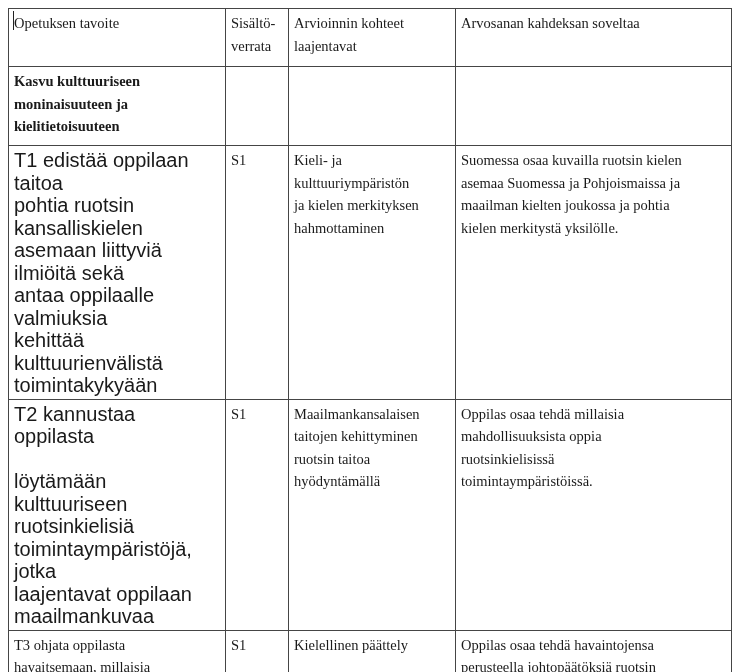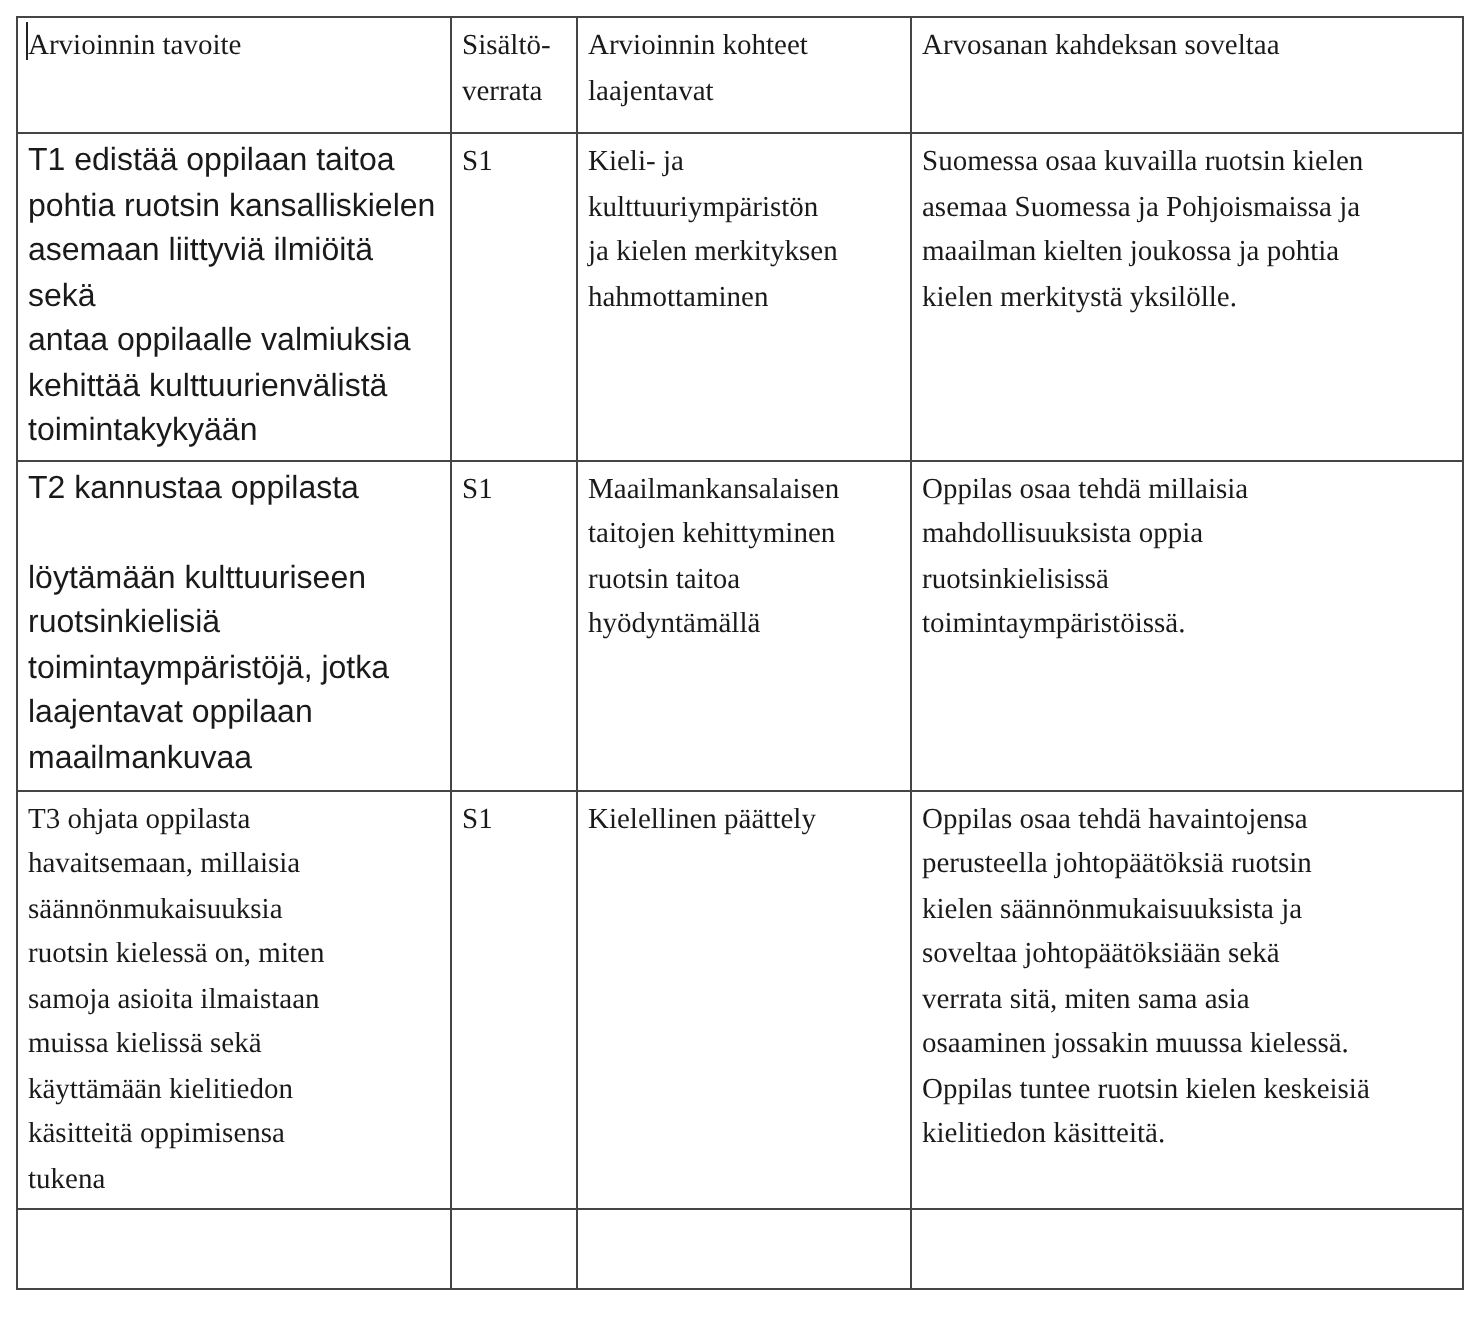--- a/index.html
+++ b/index.html
@@ -42,21 +42,21 @@
   tr.row-t1 td { height: 137px; }
   tr.row-t2 td { height: 159px; }
   tr.row-t3 td { height: 203px; }
   tr.row-partial td { height: 34px; }
 
   td.cell-bold {
     font-weight: bold;
   }
   td.cell-sans {
     font-family: "Liberation Sans", sans-serif;
-    font-size: 16px;
+    font-size: 20px;
   }
   .text-cursor {
     position: absolute;
     left: 13px;
     top: 11px;
     width: 1px;
     height: 19px;
     background: #222222;
   }
 </style>
@@ -67,28 +67,36 @@
 
 <table class="doc-table">
   <colgroup>
     <col class="col-objective">
     <col class="col-content">
     <col class="col-assessment">
     <col class="col-grade">
   </colgroup>
   <tbody>
     <tr class="row-header">
-      <td>Arvioinnin tavoite</td>
+      <td>Opetuksen tavoite</td>
       <td>Sisältö-
 verrata</td>
       <td>Arvioinnin kohteet
 laajentavat</td>
       <td>Arvosanan kahdeksan soveltaa</td>
     </tr>
 
+    <tr class="row-section">
+      <td class="cell-bold">Kasvu kulttuuriseen
+moninaisuuteen ja
+kielitietoisuuteen</td>
+      <td></td>
+      <td></td>
+      <td></td>
+    </tr>
 
     <tr class="row-t1">
       <td class="cell-sans">T1 edistää oppilaan taitoa
 pohtia ruotsin kansalliskielen
 asemaan liittyviä ilmiöitä sekä
 antaa oppilaalle valmiuksia
 kehittää kulttuurienvälistä
 toimintakykyään</td>
       <td>S1</td>
       <td>Kieli- ja

